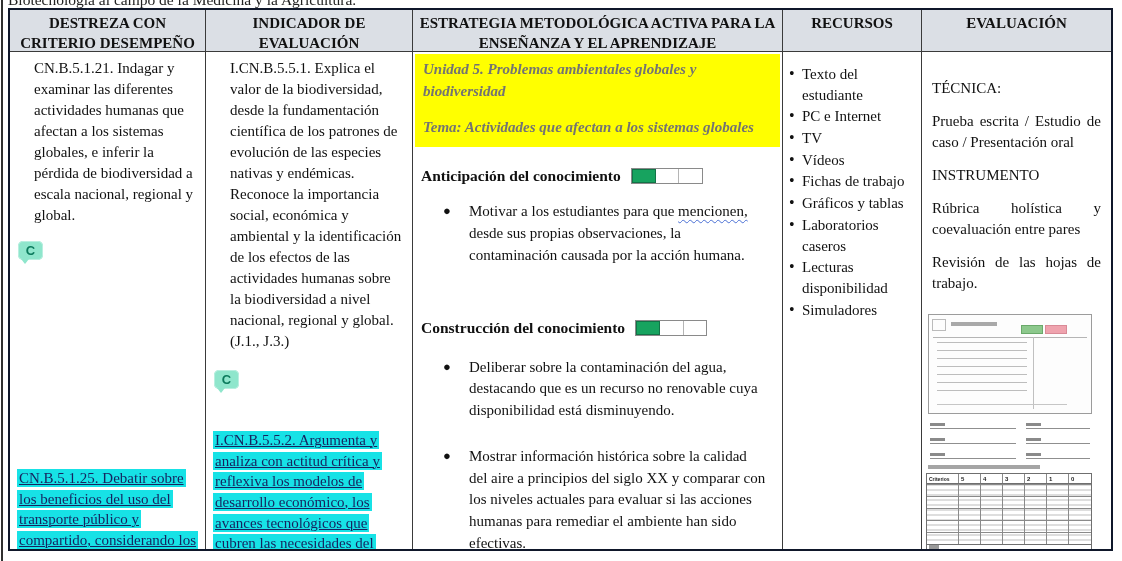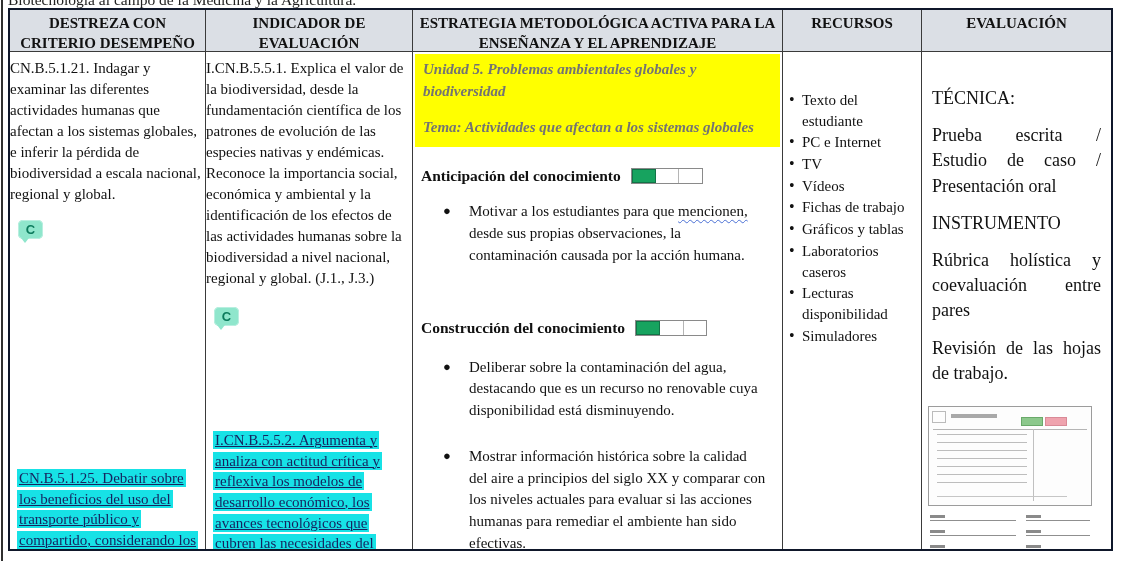--- a/index.html
+++ b/index.html
@@ -14,21 +14,21 @@
              display:grid;grid-template-columns:196px 207px 370px 139px 1fr;
              grid-template-rows:42px 1fr;}
   .cell{border-right:1px solid #3a3a3a;border-bottom:1px solid #3a3a3a;box-sizing:border-box;
         position:relative;overflow:hidden;background:#fff;}
   .cell.last{border-right:none;}
   .cell.body{border-bottom:none;}
   .hdr{background:#dbdfe5;font-weight:bold;font-size:15px;line-height:1.35;
        text-align:center;padding:3px 6px;}
 
   .bodytxt{font-size:15px;line-height:1.4;}
-  .pad{padding:6px 0;}
+  .pad{padding:6px 8px;margin-left:16px;}
 
   
   .hl{background:#17e2e6;color:#16235f;text-decoration:underline;text-decoration-thickness:1px;
       padding:1px 2px;box-decoration-break:clone;-webkit-box-decoration-break:clone;}
   .hl-block{font-size:15px;line-height:1.38;margin-top:20px;}
   .abs{position:absolute;}
 
   
   .cbadge{position:relative;display:inline-block;width:25px;height:19px;background:#8fe6cc;
           border-radius:5px;text-align:center;font-family:"Liberation Sans",sans-serif;
@@ -47,26 +47,26 @@
   .pbar{display:inline-flex;width:72px;height:16px;border:1px solid #8a8a8a;box-sizing:border-box;background:#fff;}
   .pseg{flex:1;border-right:1px solid #b5b5b5;box-sizing:border-box;background:#fff;}
   .pseg:last-child{border-right:none;}
   .pseg.fill{background:#17a35f;border:1px solid #127347;}
   .bullet{display:flex;padding:0 14px 0 30px;font-size:15px;line-height:1.45;}
   .bullet .dot{width:26px;flex:0 0 26px;font-size:13px;padding-top:1px;}
   .wavy{text-decoration:underline;text-decoration-style:wavy;text-decoration-color:#4a6fd4;
         text-decoration-thickness:1px;text-underline-offset:3px;}
 
   
-  .rc-list{padding:22px 4px 0 6px;font-size:15px;line-height:1.38;margin-top:16px;}
+  .rc-list{padding:12px 4px 0 6px;font-size:15px;line-height:1.38;}
   .rc-item{position:relative;padding-left:13px;margin-bottom:1px;}
   .rc-item::before{content:"\2022";position:absolute;left:0;top:-1px;font-size:16px;}
 
   
-  .ev{padding:12px 10px 0;font-size:18px;line-height:1.4;}
+  .ev{padding:4px 10px 0;font-size:15px;line-height:1.4;}
   .ev p{margin:0 0 0;}
   .ev .sp{margin-top:12px;}
   .just{text-align:justify;}
 
   
   .thumb-form{position:relative;width:162px;height:98px;border:1px solid #9c9c9c;
               margin:20px 0 6px 6px;background:#fdfdfd;}
   .tf-titleline{position:absolute;left:22px;top:7px;width:46px;height:4px;background:#a9a9a9;}
   .tf-chip{position:absolute;top:10px;height:7px;width:20px;}
   .tf-chip.g{left:92px;background:#8cc88c;border:1px solid #6aa96a;}

